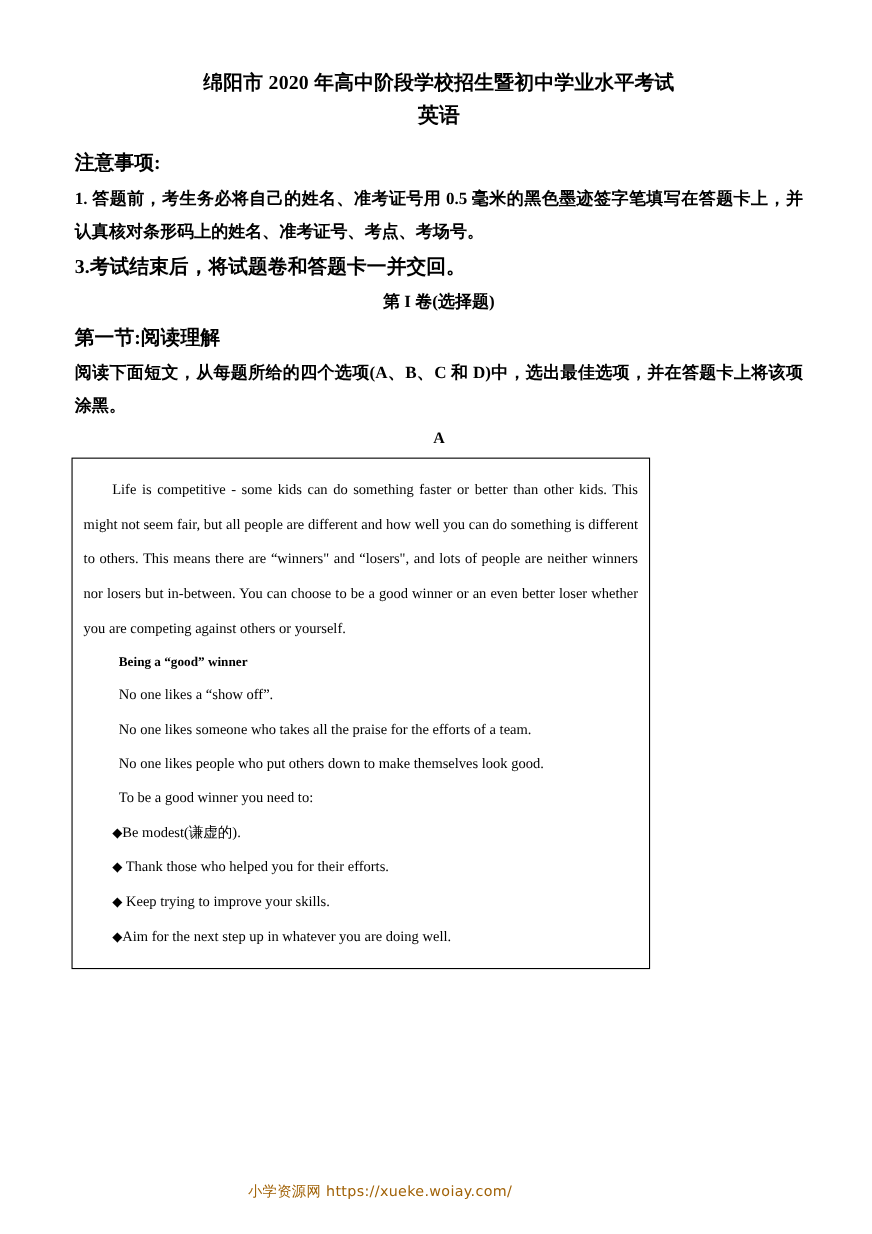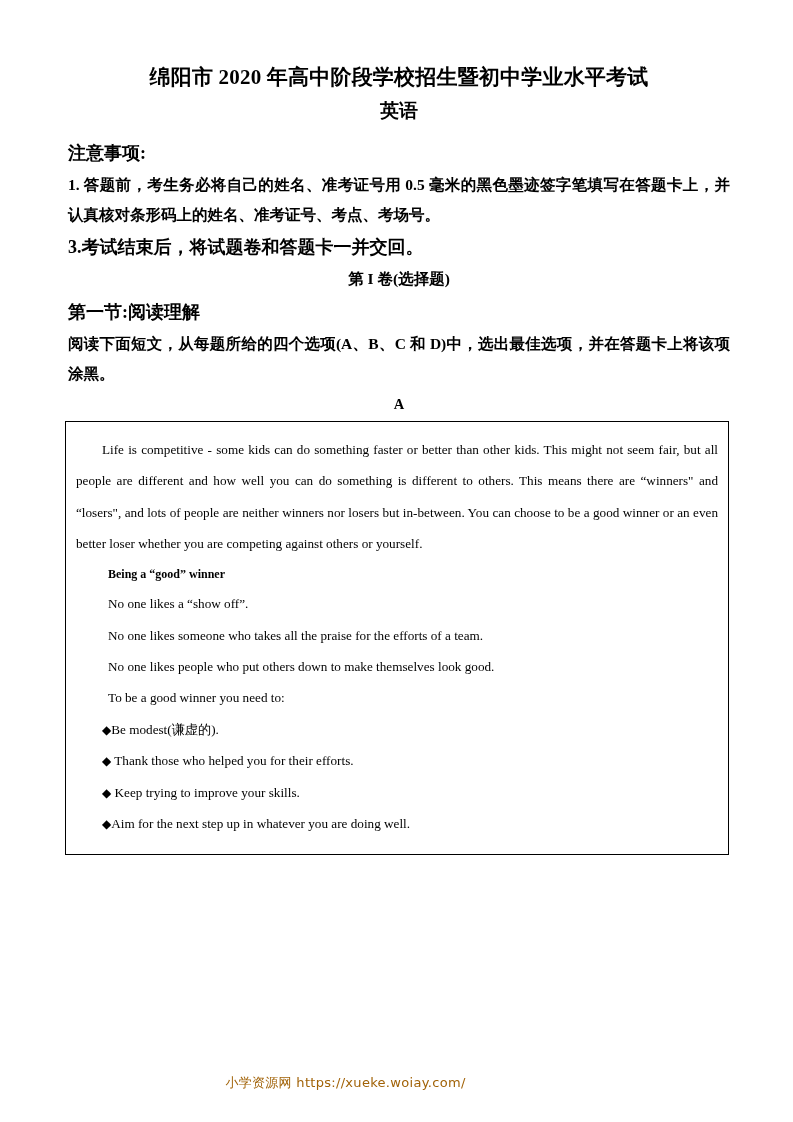--- a/index.html
+++ b/index.html
@@ -24,21 +24,21 @@
   .content {
     position: absolute;
     left: 68px;
     top: 62px;
     width: 662px;
   }
 
   
   .doc-title {
     text-align: center;
-    font-size: 21px;
+    font-size: 18px;
     font-weight: bold;
     line-height: 1.5;
     letter-spacing: 0.2px;
     margin: 0 0 2px 0;
   }
   .doc-subject {
     text-align: center;
     font-size: 19px;
     font-weight: bold;
     line-height: 1.6;
@@ -74,21 +74,21 @@
     font-weight: bold;
     line-height: 1.6;
     margin: 4px 0 5px 0;
   }
 
   
   .passage-box {
     border: 1.2px solid #000000;
     padding: 12px 10px 14px 10px;
     box-sizing: border-box;
-    width: 664px;
+    width: 526px;
     margin-left: -3px;
   }
   .passage-p {
     font-size: 13.2px;
     line-height: 2.38;
     margin: 0;
     text-indent: 26px;
     text-align: justify;
   }
   .sub-head {

